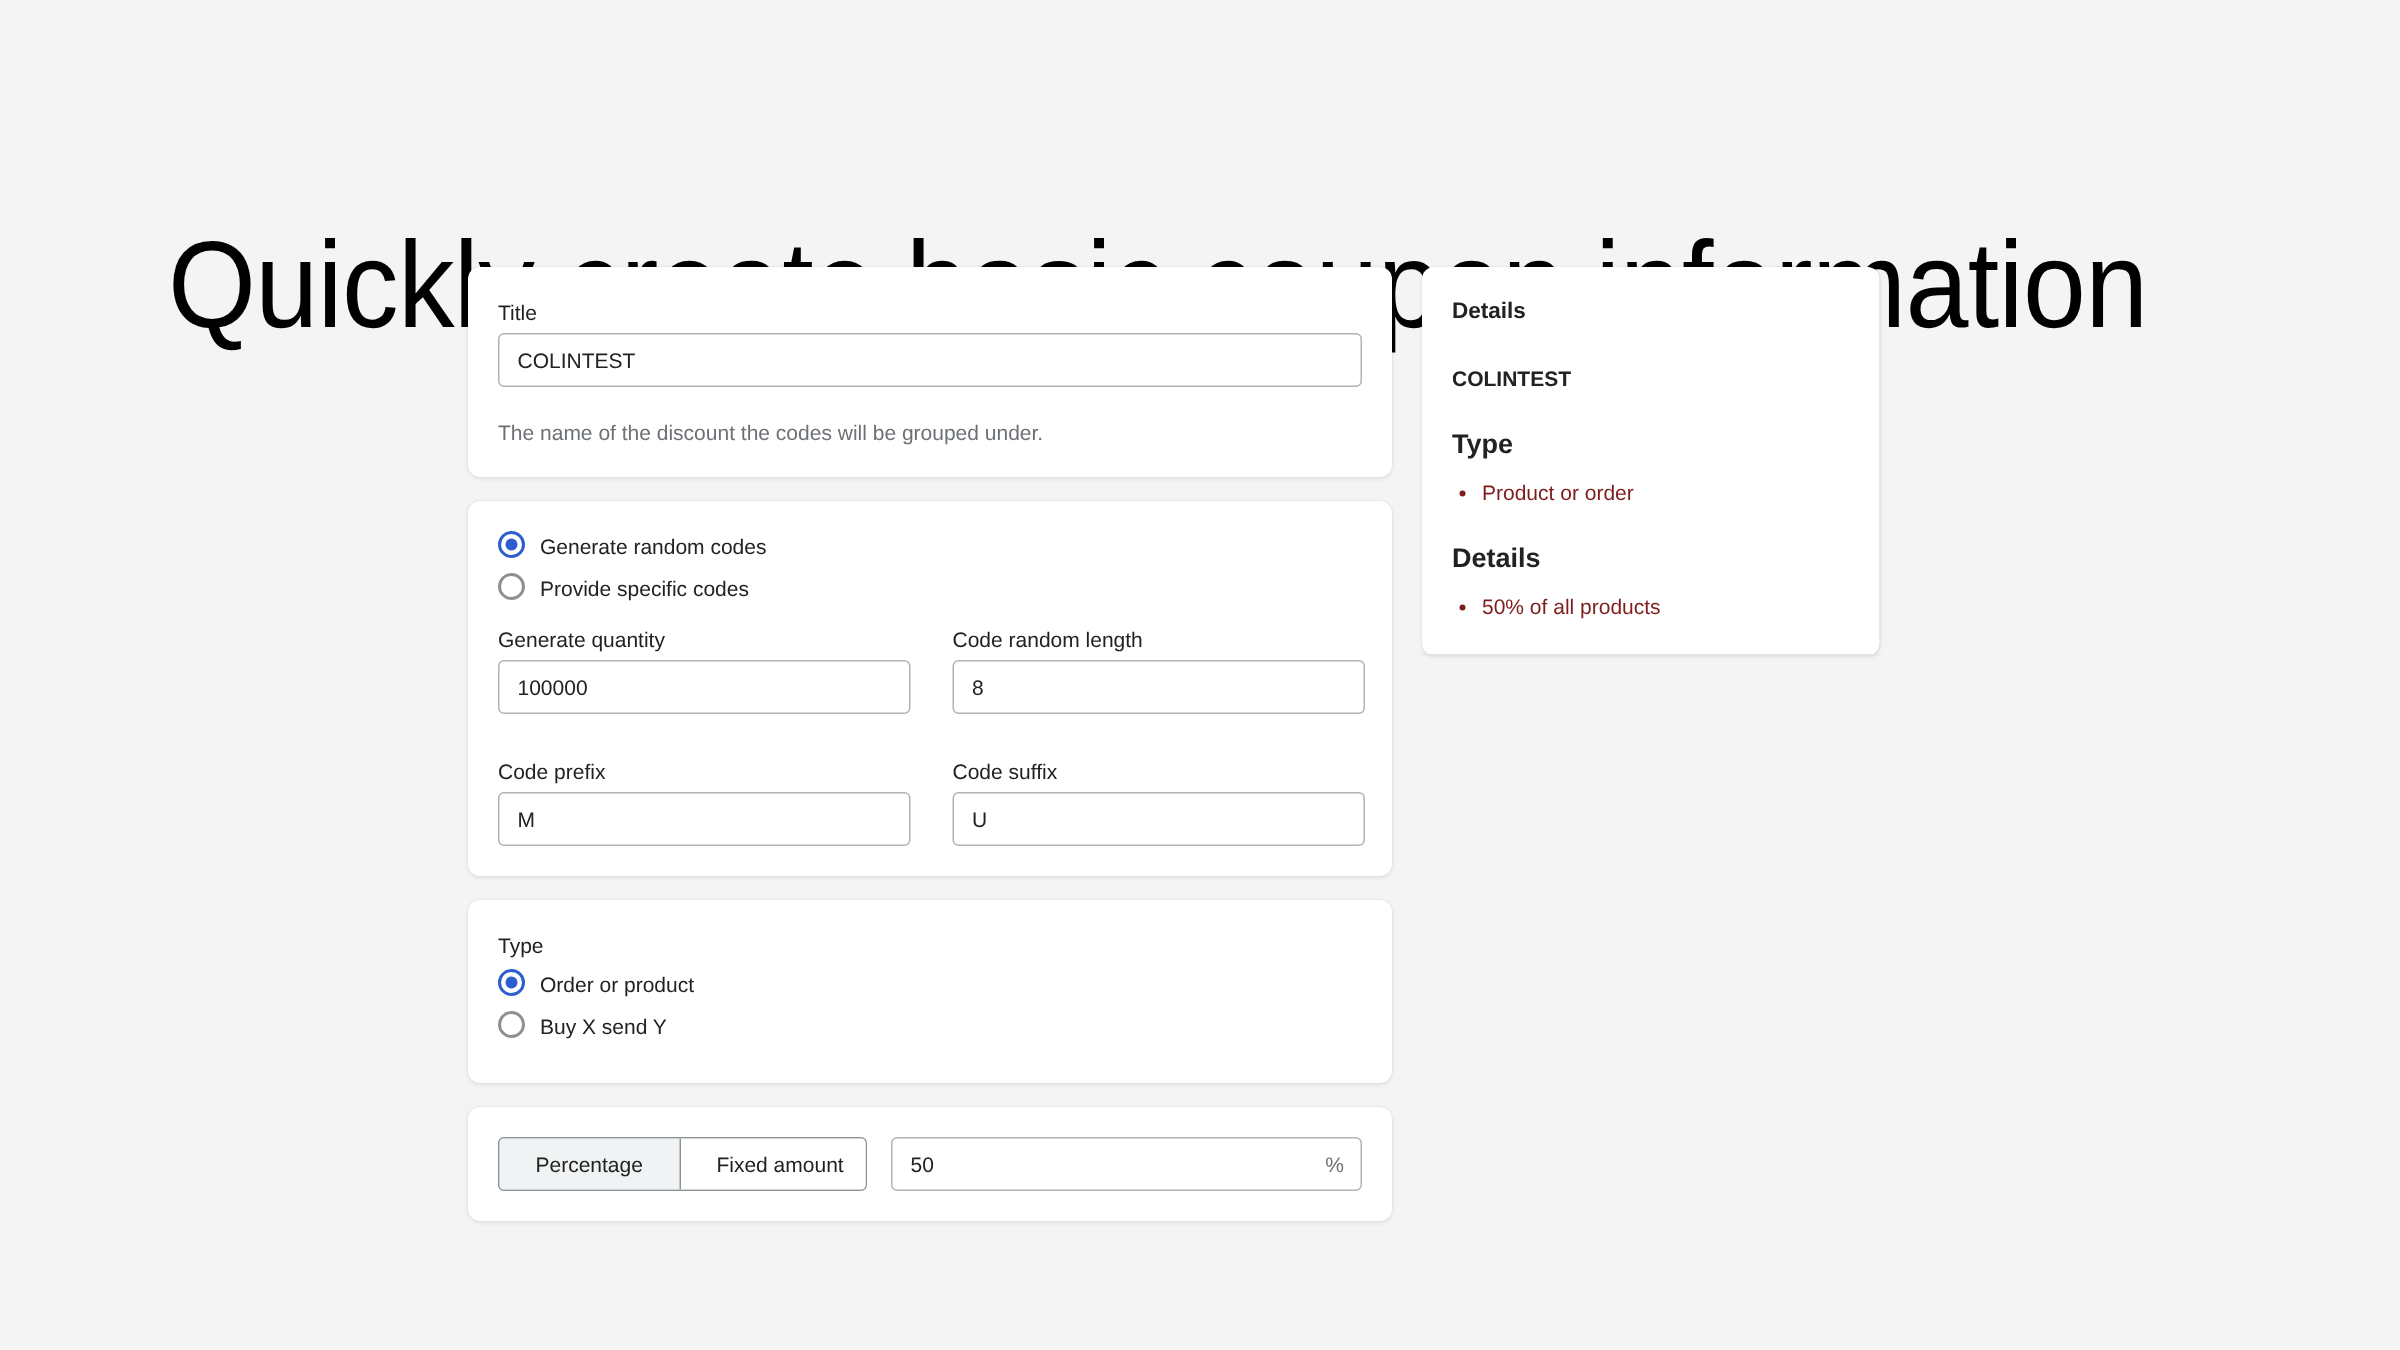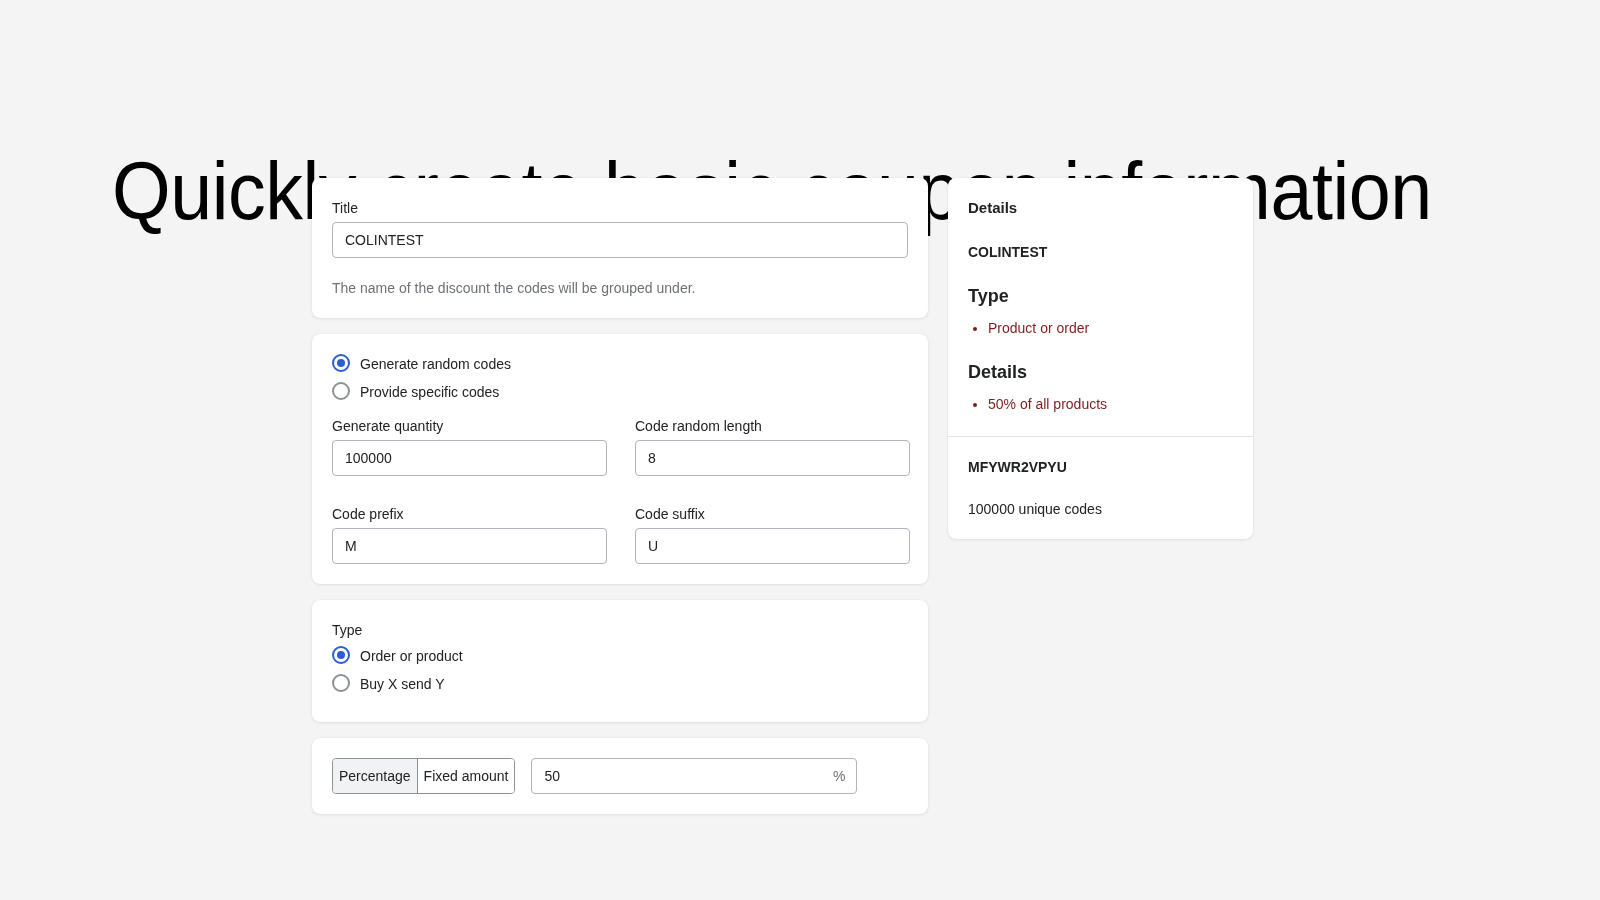--- a/index.html
+++ b/index.html
@@ -169,21 +169,21 @@
     border-radius: 4px;
     overflow: hidden;
     border: 1px solid #8c9196;
     box-sizing: border-box;
   }
   .segmented .seg {
     font-family: "Liberation Sans", sans-serif;
     font-size: 14px;
     line-height: 34px;
     color: #202223;
-    padding: 0 6px;
+    padding: 0 24px;
     background: #ffffff;
     border: none;
     cursor: pointer;
     white-space: nowrap;
   }
   .segmented .seg.active {
     background: #f1f2f3;
     font-weight: 400;
   }
   .segmented .seg + .seg {
@@ -367,22 +367,18 @@
           </ul>
 
           <h3 class="summary-subheading">Details</h3>
           <ul class="summary-list last">
             <li>50% of all products</li>
           </ul>
         </div>
 
         <div class="summary-divider"></div>
 
-        <div class="summary-section">
-          <p class="summary-strong code">MFYWR2VPYU</p>
-          <p class="summary-note">100000 unique codes</p>
-        </div>
 
       </div>
     </div>
 
   </div>
 </div>
 
 </body></html>

